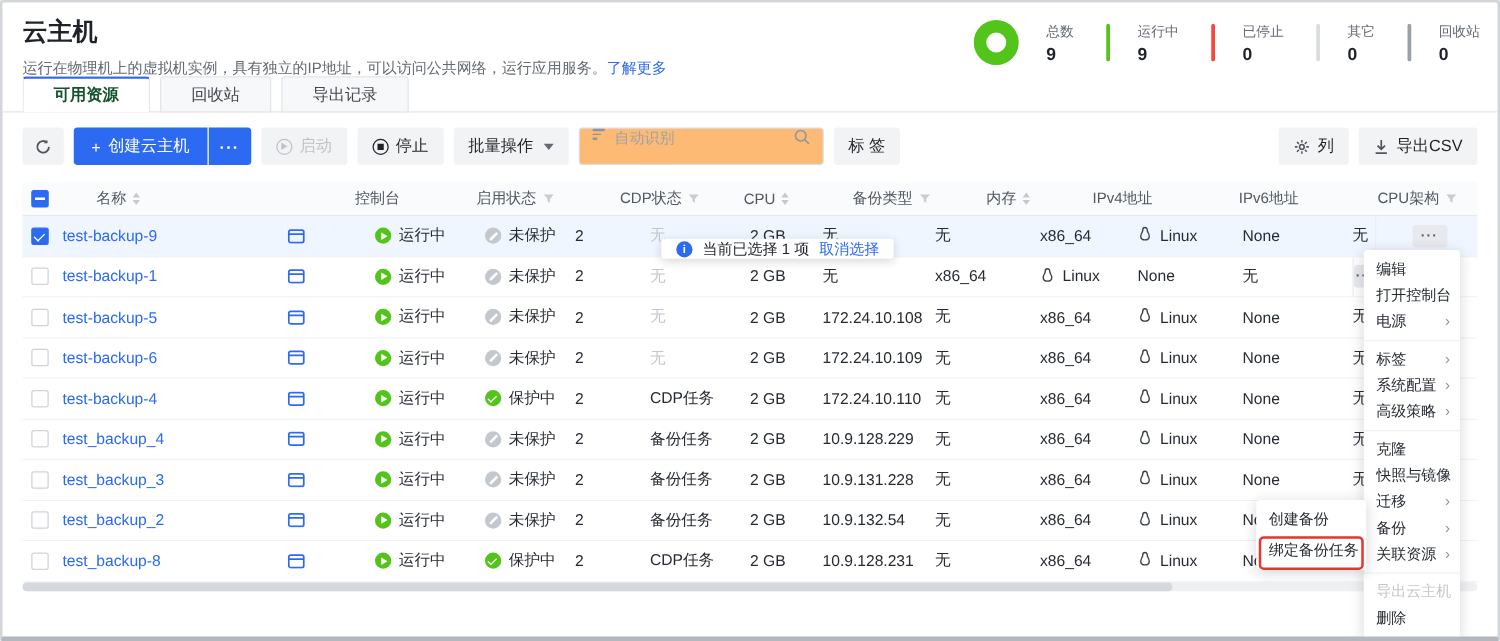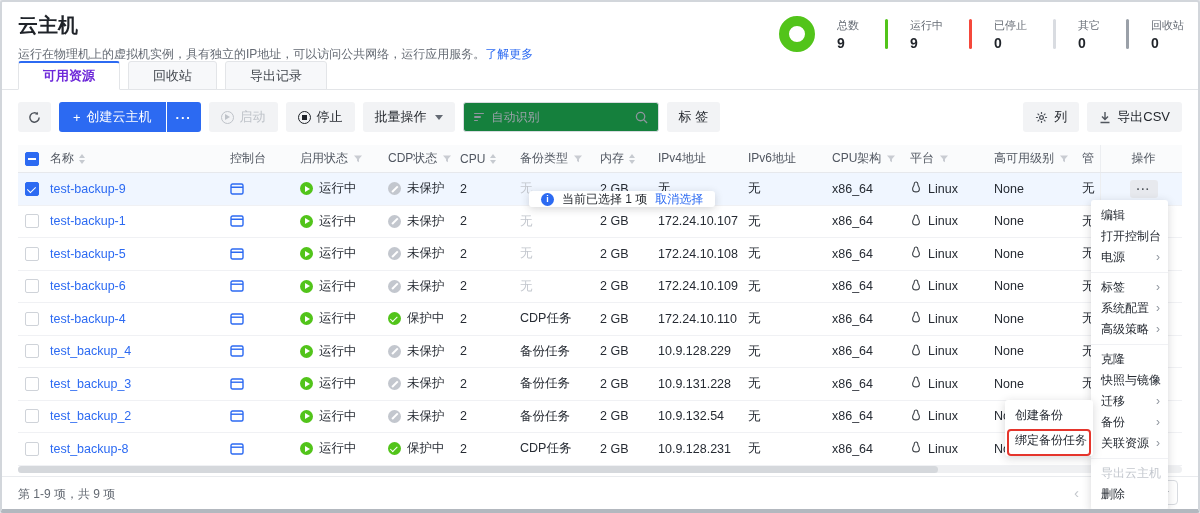--- a/index.html
+++ b/index.html
@@ -20,51 +20,51 @@
   .stat .bar { width:3px; height:30px; border-radius:2px; }
   .stat .col { display:flex; flex-direction:column; gap:2px; }
   .stat-label { font-size:11px; color:#646a73; white-space:nowrap; }
   .stat-value { font-size:14px; font-weight:bold; color:#1f2329; }
 
   
   .tabs { position:absolute; left:16px; right:16px; top:59px; display:flex; gap:8px; height:29px; }
   .tabs::after { content:""; position:absolute; left:-16px; right:-16px; bottom:0; border-bottom:1px solid #e3e5e8; }
   .tab { position:relative; z-index:2; padding:0 24px; display:flex; align-items:center; font-size:13px;
          color:#43484f; background:#f7f8fa; border:1px solid #e3e5e8; border-radius:3px 3px 0 0; cursor:pointer; }
-  .tab.active { background:#fff; border-bottom:1px solid #fff; border-top:2px solid #2c6af2; font-weight:bold; color:#6d28d9; }
+  .tab.active { background:#fff; border-bottom:1px solid #fff; border-top:2px solid #2c6af2; font-weight:bold; color:#14532d; }
 
   
   .toolbar { position:absolute; left:16px; right:16px; top:100px; height:30px; display:flex; gap:8px; align-items:center; }
   .btn { display:inline-flex; align-items:center; gap:6px; height:30px; padding:0 12px; font-size:13px;
          background:#f2f3f5; color:#1f2329; border:none; border-radius:3px; cursor:pointer; white-space:nowrap; }
   .btn.icon-only { padding:0 10px; }
   .btn.disabled { color:#bfc3c9; cursor:default; }
   .blue-group { display:flex; gap:1px; }
   .btn.blue { background:#2c6af2; color:#fff; }
   .btn.blue.first { border-radius:3px 0 0 3px; padding:0 14px; }
   .btn.blue.last { border-radius:0 3px 3px 0; padding:0 9px; }
   .dots::before { content:"···"; font-weight:bold; letter-spacing:1px; }
   .circ { width:13px; height:13px; border:1px solid currentColor; border-radius:50%;
           display:inline-flex; align-items:center; justify-content:center; }
   .circ .tri { width:0; height:0; border-left:5px solid currentColor; border-top:3px solid transparent; border-bottom:3px solid transparent; margin-left:1px; }
   .circ .sq { width:5px; height:5px; background:currentColor; }
   .caret-down { width:0; height:0; border-left:4px solid transparent; border-right:4px solid transparent; border-top:5px solid #646a73; margin-left:2px; }
-  .search-box { display:flex; align-items:center; gap:8px; width:196px; height:30px; padding:0 10px;
-                border:1px solid #d8dbe0; border-radius:3px; background:#15803d; }
+  .search-box { display:flex; align-items:flex-start; gap:8px; width:196px; height:30px; padding:0 10px;
+                border:1px solid #d8dbe0; border-radius:3px; background:#fdba74; }
   .search-box input { flex:1; border:none; outline:none; font-size:12px; color:#1f2329; min-width:0; background:transparent; }
   .search-box input::placeholder { color:#9ca2ab; }
   .filter-lines { display:flex; flex-direction:column; gap:2px; }
   .filter-lines i { display:block; height:1.5px; background:#8f959e; border-radius:1px; }
   .filter-lines i:nth-child(1){width:10px;} .filter-lines i:nth-child(2){width:7px;} .filter-lines i:nth-child(3){width:4px;}
   .toolbar .spacer { flex:1; }
 
   
   .table { position:absolute; left:16px; right:16px; top:143px; --cols:32px 180px 70px 88px 72px 60px 80px 58px 90px 84px 78px 84px 88px 18px 86px; }
   .thead, .trow { display:grid; grid-template-columns:var(--cols); align-items:center; }
-  .thead { height:28px; background:#fafbfc; border-bottom:1px solid #e6e8ec; }
+  .thead { height:28px; background:#fafbfc; border-bottom:1px solid #e6e8ec;gap:27px; }
   .th { display:flex; align-items:center; gap:5px; font-size:12px; color:#515761; font-weight:500;
         white-space:nowrap; overflow:hidden; height:100%; }
   .trow { height:32.5px; border-bottom:1px solid #f0f1f4; background:#fff; }
   .trow.sel { background:#f0f6ff; }
   .td { display:flex; align-items:center; gap:6px; font-size:12.5px; color:#262b33; white-space:nowrap; overflow:hidden; height:100%; }
   .td.dim { color:#c3c7ce; }
   .fixed-col { border-left:1px solid #eceef1; justify-content:center;text-align:center; }
   .sort { display:inline-flex; flex-direction:column; gap:2px; cursor:pointer; }
   .sort i { width:0; height:0; border-left:3.5px solid transparent; border-right:3.5px solid transparent; display:block; }
   .sort .up { border-bottom:4px solid #c6cad0; }
@@ -375,21 +375,20 @@
             <span class="st-ico run"></span>
             <span>运行中</span>
           </div>
       <div class="td">
             <span class="st-ico shield-off"></span>
             <span>未保护</span>
           </div>
       <div class="td">2</div>
       <div class="td dim">无</div>
       <div class="td">2 GB</div>
-      <div class="td">172.24.10.107</div>
       <div class="td">无</div>
       <div class="td">x86_64</div>
       <div class="td">
             <span><svg width="12" height="12" viewBox="0 0 12 12">
                 <path d="M6 1C4.9 1 4.2 1.9 4.2 3c0 .8-.2 1.4-.6 2C3 6 2.6 6.9 2.6 7.9c0 1.8 1.5 3 3.4 3s3.4-1.2 3.4-3c0-1-.4-1.9-1-2.9-.4-.6-.6-1.2-.6-2C7.8 1.9 7.1 1 6 1z" fill="none" stroke="#3c4147" stroke-width="1.1"></path>
               </svg></span>
             <span>Linux</span>
           </div>
       <div class="td">None</div>
       <div class="td">无</div>
@@ -721,21 +720,14 @@
 
   <div class="submenu">
     <div class="menu-item">创建备份</div>
     <div class="menu-item">绑定备份任务</div>
   </div>
   <div class="red-annotation"></div>
 
   <div class="hscroll">
       <div class="thumb"></div>
     </div>
-  <div class="pager">
-    <span class="pager-range">第 1-9 项，共 9 项</span>
-    <span class="prev-page"></span>
-    <div class="pagesize">
-        <span class="caret"></span>
-      </div>
-  </div>
 
 </div>
 
 </body></html>

